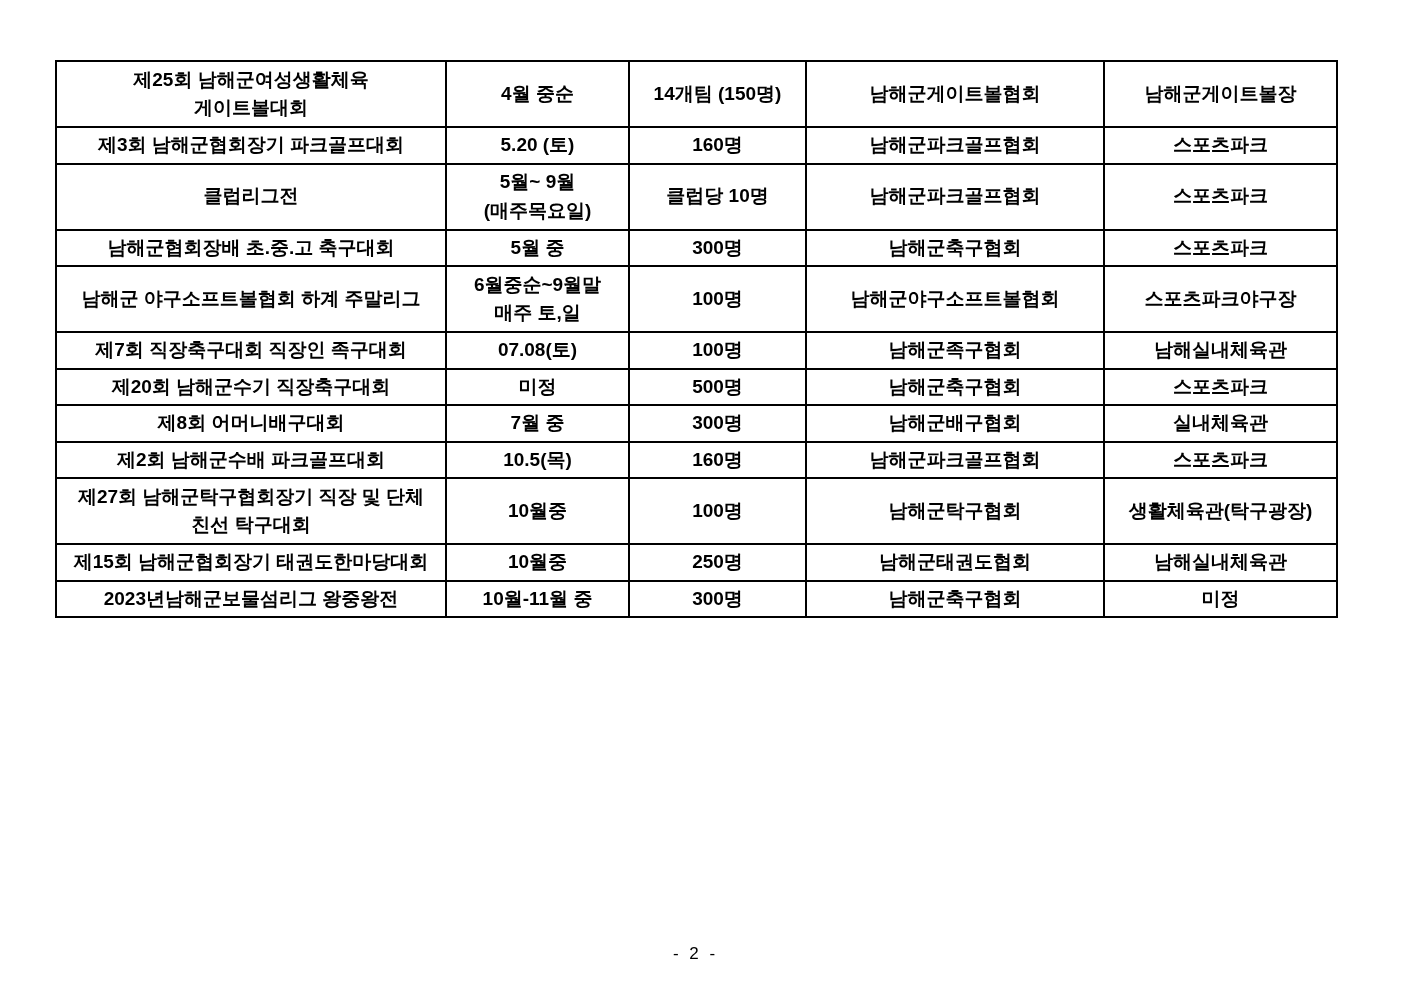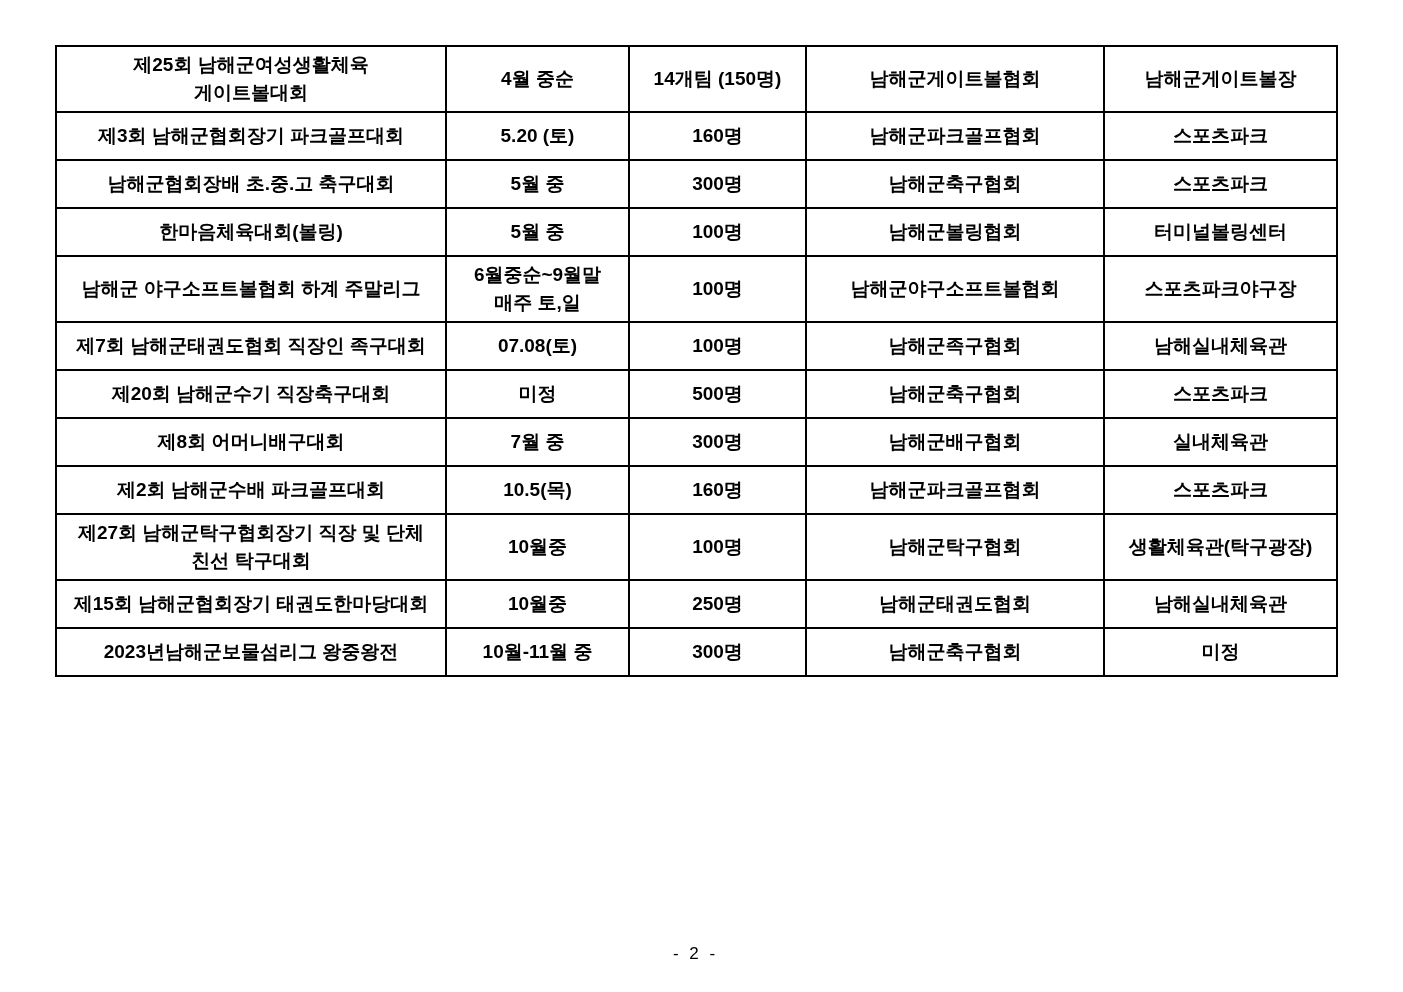--- a/index.html
+++ b/index.html
@@ -16,39 +16,39 @@
   }
   .page {
     position: relative;
     width: 1403px;
     height: 992px;
     background: #ffffff;
   }
   table.events {
     position: absolute;
     left: 55px;
-    top: 45px;
+    top: 60px;
     width: 1281px;
     border-collapse: collapse;
     table-layout: fixed;
   }
   table.events td {
     border: 2px solid #000000;
     text-align: center;
     vertical-align: middle;
     font-weight: bold;
     font-size: 19px;
     line-height: 1.5;
     color: #000000;
     white-space: pre-line;
     padding: 3px 4px;
     overflow: hidden;
   }
   table.events tr {
-    height: 48px;
+    height: 36px;
   }
   table.events tr.tall {
     height: 66px;
   }
   .col-name   { width: 390px; }
   .col-date   { width: 183px; }
   .col-count  { width: 177px; }
   .col-org    { width: 298px; }
   .col-venue  { width: 233px; }
   .footer-pagenum {
@@ -85,44 +85,45 @@
     <td>남해군게이트볼협회</td>
     <td>남해군게이트볼장</td>
   </tr>
         <tr>
     <td>제3회 남해군협회장기 파크골프대회</td>
     <td>5.20 (토)</td>
     <td>160명</td>
     <td>남해군파크골프협회</td>
     <td>스포츠파크</td>
   </tr>
+        <tr class="tall">
+    <td>클럽리그전</td>
+    <td>5월~ 9월
+(매주목요일)</td>
+    <td>클럽당 10명</td>
+    <td>남해군파크골프협회</td>
+    <td>스포츠파크</td>
+  </tr>
         <tr>
     <td>남해군협회장배 초.중.고 축구대회</td>
     <td>5월 중</td>
     <td>300명</td>
     <td>남해군축구협회</td>
     <td>스포츠파크</td>
-  </tr>
-        <tr>
-    <td>한마음체육대회(볼링)</td>
-    <td>5월 중</td>
-    <td>100명</td>
-    <td>남해군볼링협회</td>
-    <td>터미널볼링센터</td>
   </tr>
         <tr class="tall">
     <td>남해군 야구소프트볼협회 하계 주말리그</td>
     <td>6월중순~9월말
 매주 토,일</td>
     <td>100명</td>
     <td>남해군야구소프트볼협회</td>
     <td>스포츠파크야구장</td>
   </tr>
         <tr>
-    <td>제7회 남해군태권도협회 직장인 족구대회</td>
+    <td>제7회 직장축구대회 직장인 족구대회</td>
     <td>07.08(토)</td>
     <td>100명</td>
     <td>남해군족구협회</td>
     <td>남해실내체육관</td>
   </tr>
         <tr>
     <td>제20회 남해군수기 직장축구대회</td>
     <td>미정</td>
     <td>500명</td>
     <td>남해군축구협회</td>

